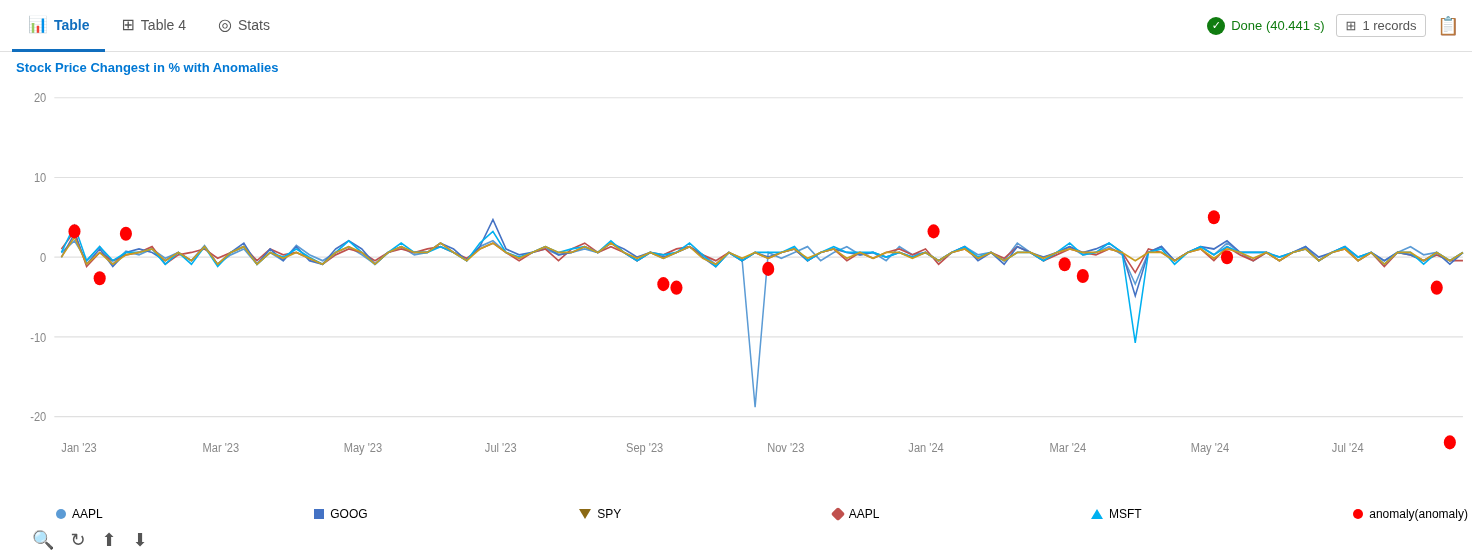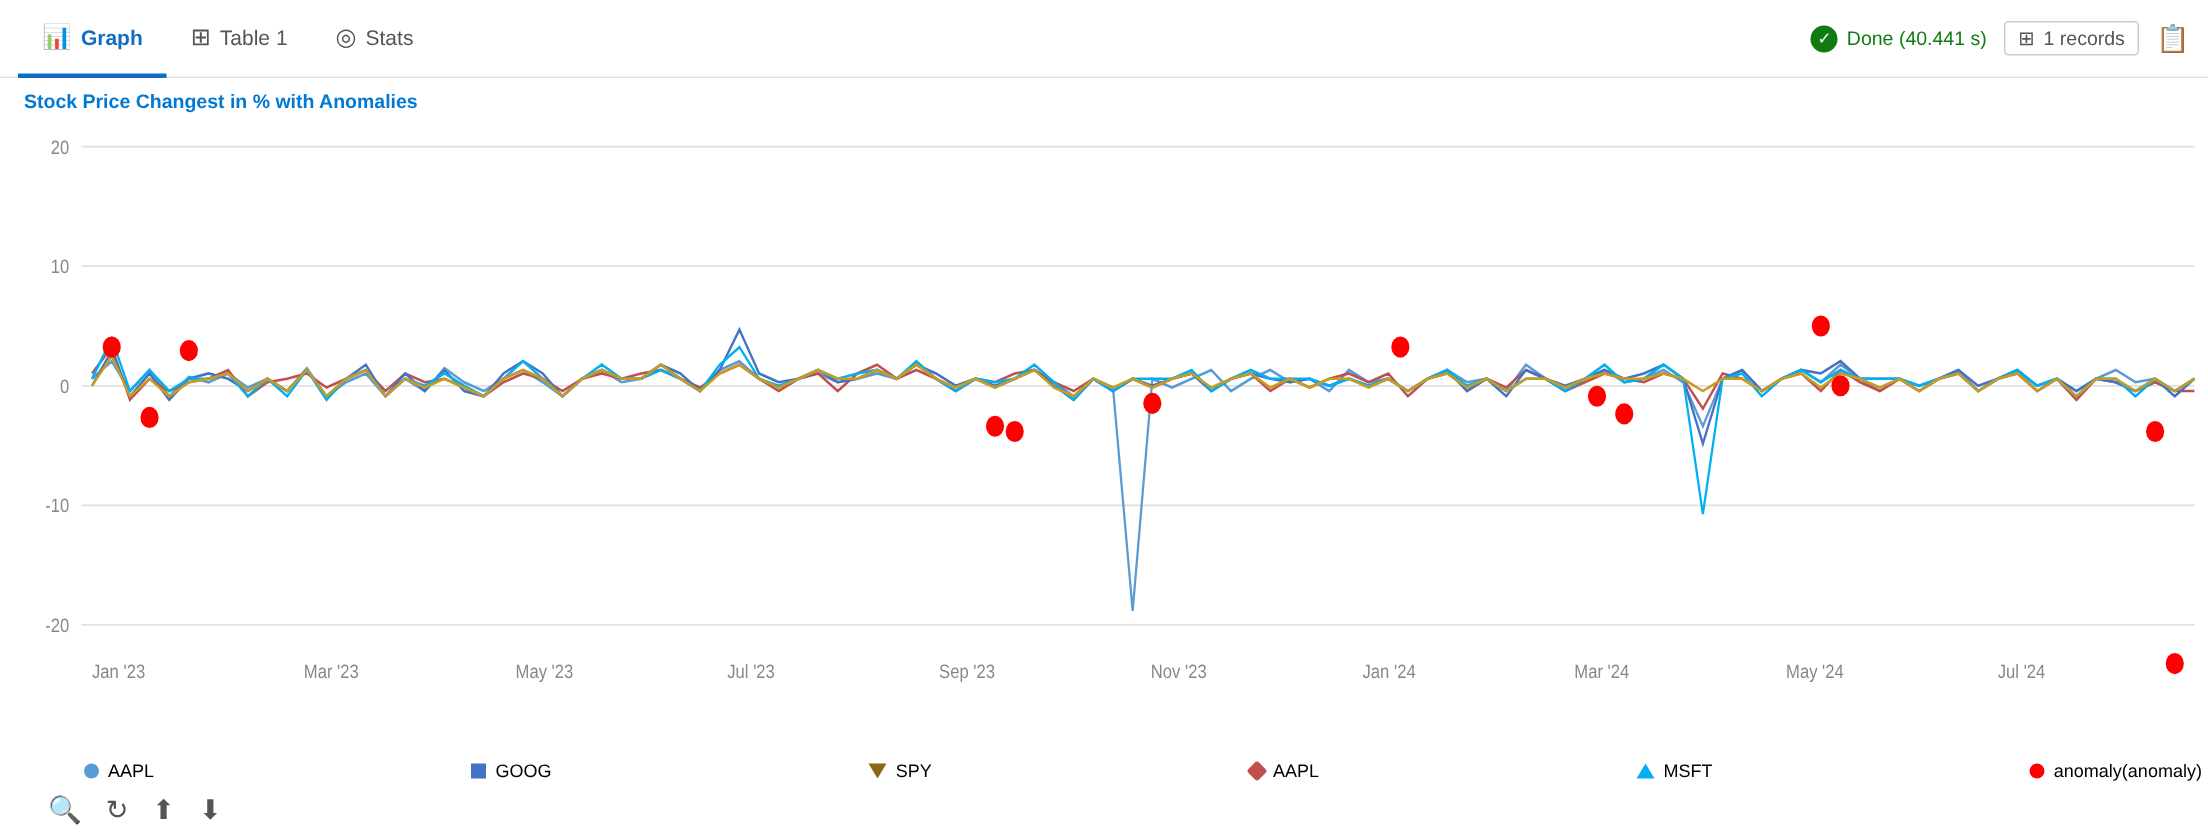--- a/index.html
+++ b/index.html
@@ -157,25 +157,25 @@
       color: #555;
       cursor: pointer;
     }
   </style>
 </head>
 <body>
 
 <div class="top-bar">
   <div class="tab active">
     <span class="tab-icon">📊</span>
-    <span>Graph</span>
+    <span>Table</span>
   </div>
   <div class="tab">
     <span class="tab-icon">⊞</span>
-    <span>Table 1</span>
+    <span>Table 4</span>
   </div>
   <div class="tab">
     <span class="tab-icon">◎</span>
     <span>Stats</span>
   </div>
 
   <div class="top-right">
     <div class="done-badge">
       <div class="done-icon">✓</div>
       <span>Done (40.441 s)</span>

